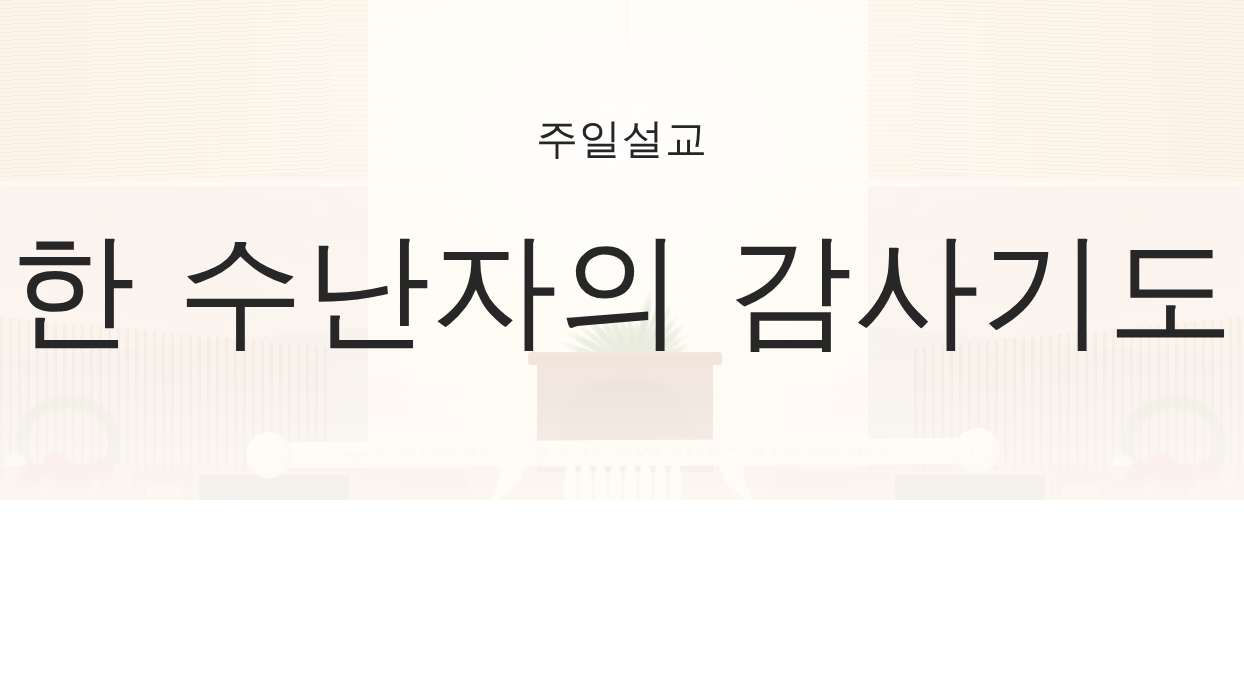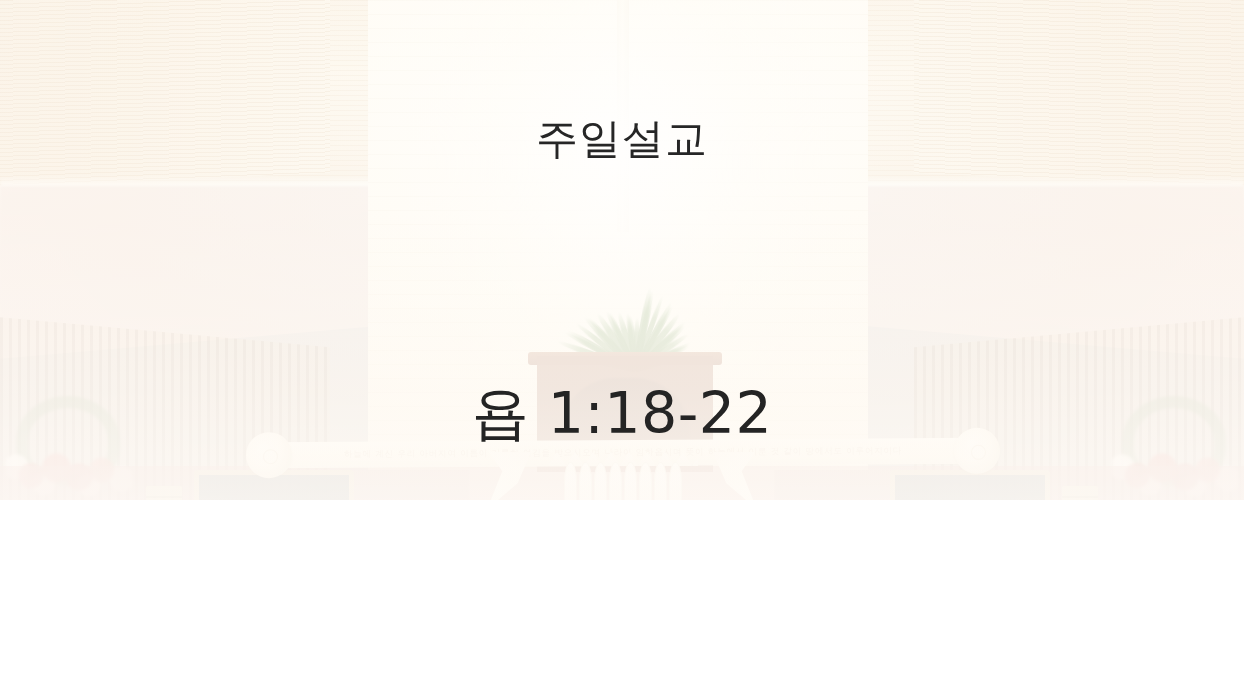--- a/index.html
+++ b/index.html
@@ -555,16 +555,16 @@
       <div class="runner-edge" style="top:28px"></div>
       <div class="runner-edge" style="top:74px"></div>
       <div class="runner-edge" style="top:120px"></div>
     </div>
 
     <div class="haze"></div>
   </div>
 
   <div id="text-layer">
     <div class="kicker">주일설교</div>
-    <div class="scripture">욥 1:18-22</div>
+    <div class="main-title">한 수난자의 감사기도</div>
   </div>
 
 </div>
 
 </body></html>

